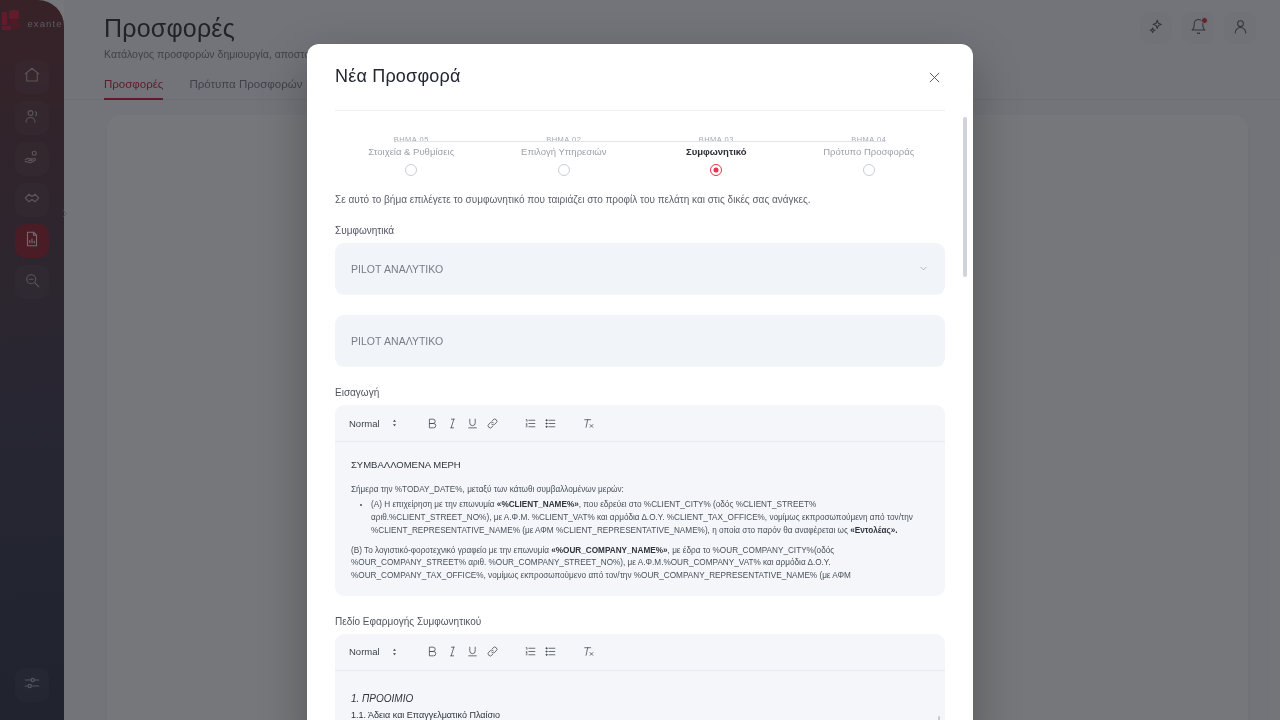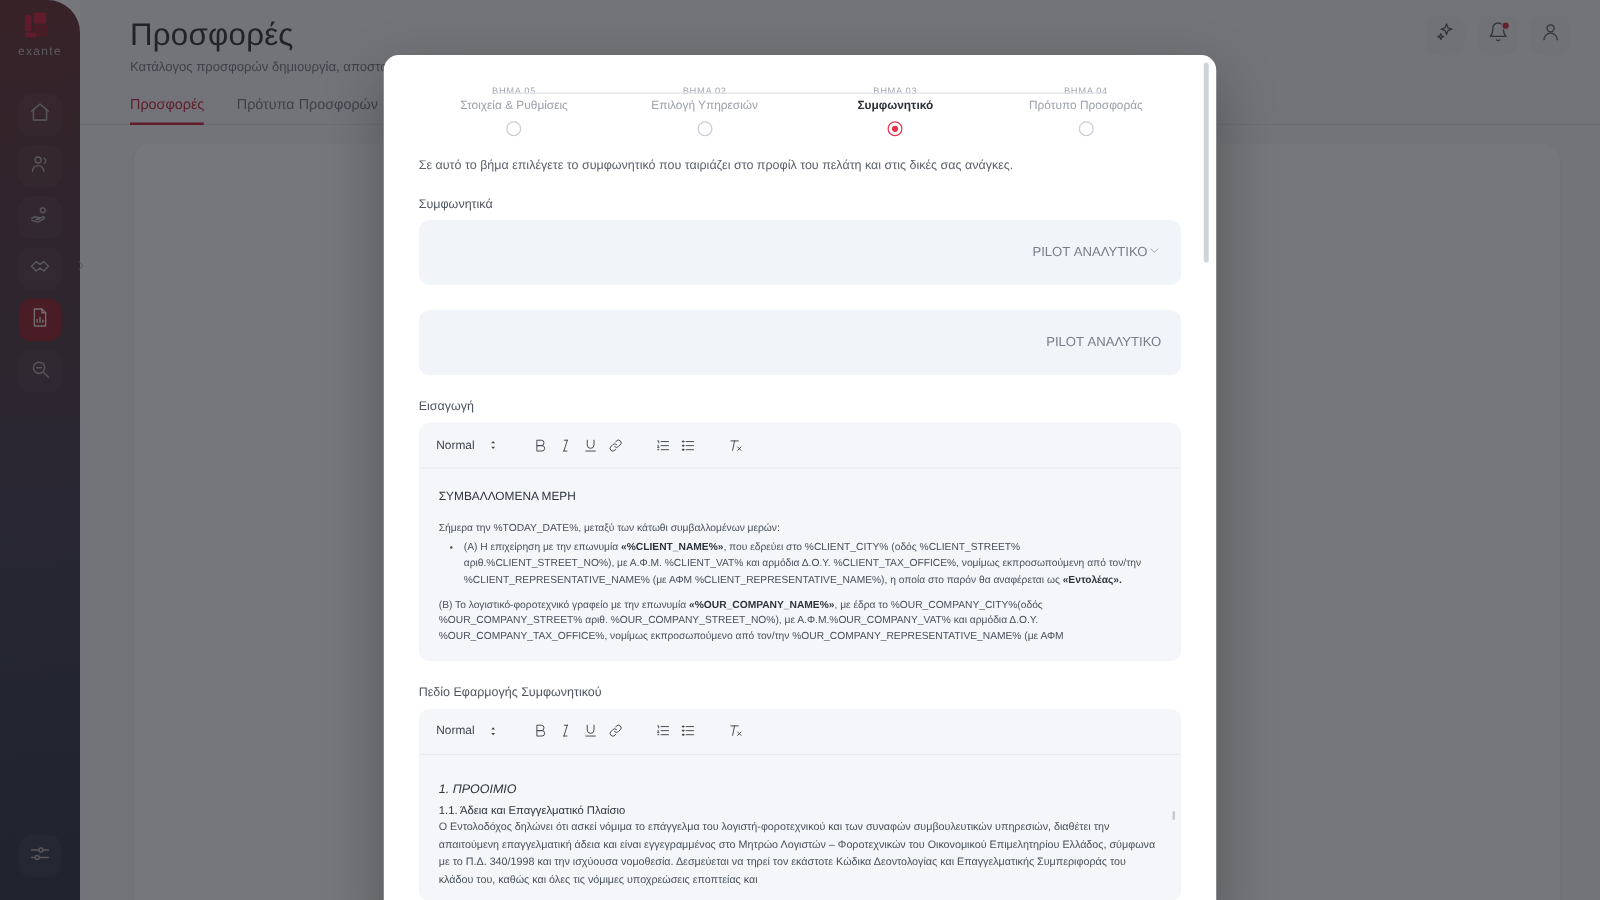--- a/index.html
+++ b/index.html
@@ -11,21 +11,21 @@
   #root { position: relative; width: 1280px; height: 720px; overflow: hidden; }
 
   
   .sidebar {
     position: absolute; left: 0; top: 0; width: 64px; height: 720px;
     background: linear-gradient(175deg, #5c2028 0%, #4e2630 16%, #3f2a3a 38%, #322c44 58%, #27293f 76%, #1f2439 100%);
     border-top-right-radius: 26px; border-bottom-right-radius: 0;
     display: flex; flex-direction: column; align-items: center;
     z-index: 5;
   }
-  .sb-logo { margin-top: 10px; display:flex; flex-direction: column; align-items:center; }
+  .sb-logo { margin-top: 10px; display:flex; flex-direction: row; align-items:center; }
   .sb-logo-mark { width: 26px; height: 22px; position: relative; }
   .sb-logo-mark i { position: absolute; display:block; background:#c41230; }
   .sb-logo-mark i.a { left:1px; top:2px; width:5px; height:13px; border-radius:1px; }
   .sb-logo-mark i.b { left:8px; top:0px; width:10px; height:9px; border-radius:2px; }
   .sb-logo-mark i.c { left:8px; top:10px; width:11px; height:9px; border-radius:2px; background:#8d1021;}
   .sb-logo-mark i.d { left:1px; top:16px; width:9px; height:4px; border-radius:1px; }
   .sb-logo-text { font-size: 9.5px; letter-spacing: 1.1px; color: #b9b2b7; margin-top: 4px; }
 
   .sb-nav { margin-top: 28px; display: flex; flex-direction: column; gap: 7px; align-items:center; }
   .sb-item {
@@ -97,21 +97,21 @@
 
   .step-desc { font-size: 10px; color: #5b616c; margin-top: 18px; }
 
   
   .field { margin-top: 20px; }
   .field-label { font-size: 10px; color: #4f5560; margin-bottom: 7px; }
   .req { color: #e8334a; }
   .input-box {
     background: #f1f4f9; border-radius: 9px; height: 52px;
     display: flex; align-items: center; padding: 0 16px;
-    font-size: 10.5px; color: #777d88; justify-content: flex-end;
+    font-size: 10.5px; color: #777d88; justify-content: space-between;
   }
   .chev svg { width: 11px; height: 11px; stroke:#9aa0ab; fill:none; stroke-width:1.6; stroke-linecap:round; stroke-linejoin:round; }
 
   
   .editor { background: #f4f6fa; border-radius: 9px; overflow: hidden; position: relative; }
   .ed-toolbar { display: flex; align-items: center; gap: 0; padding: 8px 14px; border-bottom: 1px solid #e7eaf0; }
   .ed-normal { font-size: 9.5px; color: #3e434d; margin-right: 5px; }
   .ed-sep { width: 18px; }
   .ed-btn { width: 20px; height: 20px; display:flex; align-items:center; justify-content:center; }
   .ed-btn svg { width: 13px; height: 13px; stroke:#3e434d; fill:none; stroke-width:1.4; stroke-linecap:round; stroke-linejoin:round; }
@@ -236,20 +236,31 @@
     <div class="sb-expand">
       <span><svg viewBox="0 0 24 24">
             <path d="M9 5l7 7-7 7"></path>
           </svg></span>
     </div>
   </div>
 
   <div class="overlay"></div>
 
   <div class="modal">
+    <div class="modal-head">
+      <div class="modal-head-row">
+        <div class="modal-title">Νέα Προσφορά</div>
+        <div class="modal-close">
+          <span><svg viewBox="0 0 24 24">
+                <path d="M5 5l14 14M19 5L5 19"></path>
+              </svg></span>
+        </div>
+      </div>
+      <div class="modal-hr"></div>
+    </div>
 
     <div class="modal-body">
       <div class="mb-scroll"></div>
 
       <div class="steps">
         <div class="step-line" style="left:10%; right:10%;"></div>
         <div class="step">
           <div class="step-no">BHMA 05</div>
           <div class="step-lbl">Στοιχεία &amp; Ρυθμίσεις</div>
           <div class="step-dotwrap">

